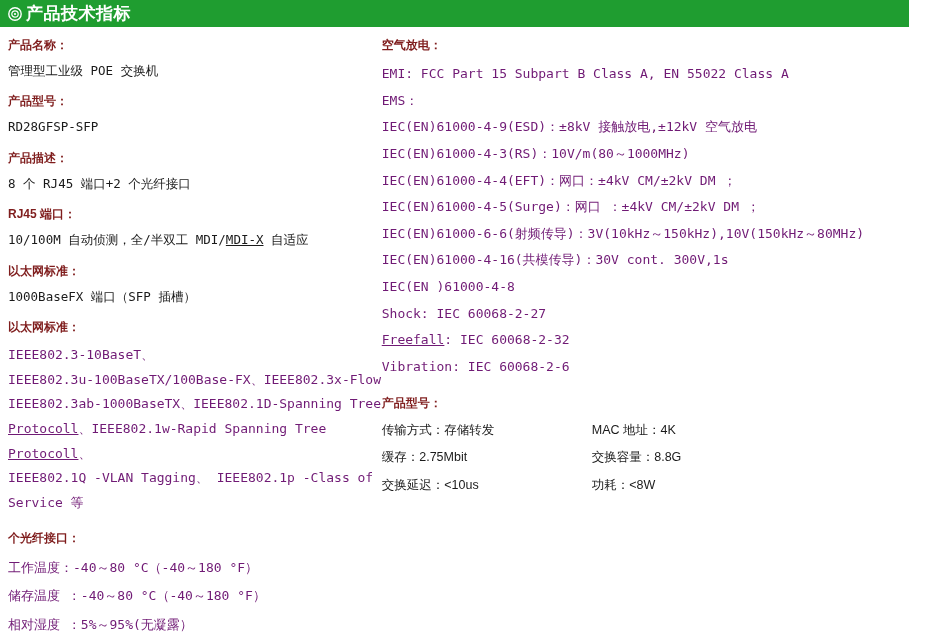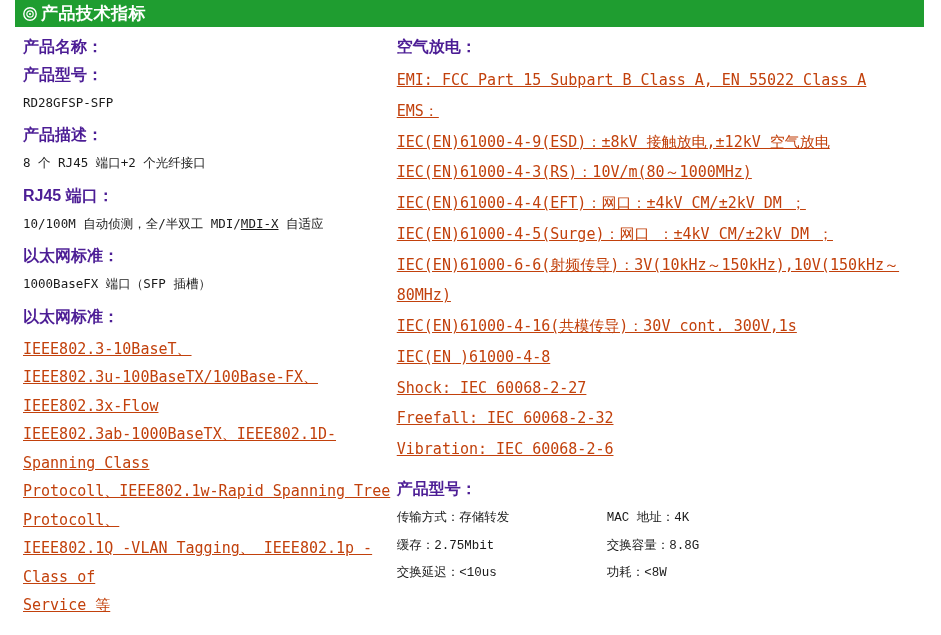--- a/index.html
+++ b/index.html
@@ -11,21 +11,20 @@
     height: 635px;
     background: #ffffff;
     font-family: "Liberation Sans", sans-serif;
     overflow: hidden;
   }
   .page {
     position: relative;
     width: 909px;
     height: 635px;
     box-sizing: border-box;
-    margin-left: 15px;
   }
   
   .header-bar {
     height: 27px;
     background: #1f9d30;
     display: flex;
     align-items: center;
     padding-left: 8px;
     box-sizing: border-box;
   }
@@ -53,50 +52,49 @@
     width: 395px;
     padding-left: 8px;
     box-sizing: border-box;
   }
   .col-right {
     width: 546px;
     padding-left: 0px;
     box-sizing: border-box;
   }
   .sec-title {
-    color: #4c1d95;
+    color: #7f1d1d;
     font-weight: bold;
-    font-size: 16px;
+    font-size: 12px;
     margin: 0 0 7px 0;
     font-family: "Liberation Sans", sans-serif;
   }
   .sec-title.spaced { margin-top: 14px; }
   .body-text {
     color: #1a1a1a;
     font-size: 12.5px;
     font-family: "DejaVu Sans Mono", monospace;
     line-height: 1.55;
     margin: 0 0 13px 0;
     white-space: pre-wrap;
   }
   .line {
-    color: #c2410c;
-    font-size: 15px;
+    color: #701a75;
+    font-size: 13px;
     font-family: "DejaVu Sans Mono", monospace;
     line-height: 1.9;
     white-space: pre-wrap;
-    text-decoration: underline;
   }
   .u { text-decoration: underline; }
   .right-list .line { line-height: 2.05; }
   .kv-grid {
     display: grid;
     grid-template-columns: 210px auto;
     row-gap: 4px;
-    font-family: Liberation Mono, monospace;
+    font-family: Liberation Sans, sans-serif;
     font-size: 12.5px;
     color: #1a1a1a;
     line-height: 1.9;
   }
   .env-list .line { line-height: 2.2; }
 </style>
 </head>
 <body>
 
 <div class="page">
@@ -110,46 +108,49 @@
       </svg>
     </span>
     <span class="header-title">产品技术指标</span>
   </div>
 
   <div class="columns">
 
     <div class="col-left">
 
       <div class="sec-title">产品名称：</div>
+      <div class="body-text">管理型工业级 POE 交换机</div>
 
       <div class="sec-title">产品型号：</div>
       <div class="body-text">RD28GFSP-SFP</div>
 
       <div class="sec-title">产品描述：</div>
       <div class="body-text">8 个 RJ45 端口+2 个光纤接口</div>
 
       <div class="sec-title">RJ45 端口：</div>
       <div class="body-text">10/100M 自动侦测，全/半双工 MDI/<span class="u">MDI-X</span> 自适应</div>
 
       <div class="sec-title">以太网标准：</div>
       <div class="body-text">1000BaseFX 端口（SFP 插槽）</div>
 
       <div class="sec-title">以太网标准：</div>
       <div>
         <div class="line">IEEE802.3-10BaseT、</div>
         <div class="line">IEEE802.3u-100BaseTX/100Base-FX、IEEE802.3x-Flow</div>
-        <div class="line">IEEE802.3ab-1000BaseTX、IEEE802.1D-Spanning Class</div>
+        <div class="line">IEEE802.3ab-1000BaseTX、IEEE802.1D-Spanning Tree</div>
         <div class="line"><span class="u">Protocoll</span>、IEEE802.1w-Rapid Spanning Tree</div>
         <div class="line"><span class="u">Protocoll</span>、</div>
         <div class="line">IEEE802.1Q -VLAN Tagging、 IEEE802.1p -Class of</div>
         <div class="line">Service 等</div>
       </div>
 
       <div class="sec-title spaced">个光纤接口：</div>
       <div class="env-list">
+        <div class="line">工作温度：-40～80 °C（-40～180 °F）</div>
+        <div class="line">储存温度 ：-40～80 °C（-40～180 °F）</div>
         <div class="line">相对湿度 ：5%～95%(无凝露）</div>
       </div>
 
     </div>
 
     <div class="col-right">
 
       <div class="sec-title">空气放电：</div>
       <div class="right-list">
         <div class="line">EMI: FCC Part 15 Subpart B Class A, EN 55022 Class A</div>

